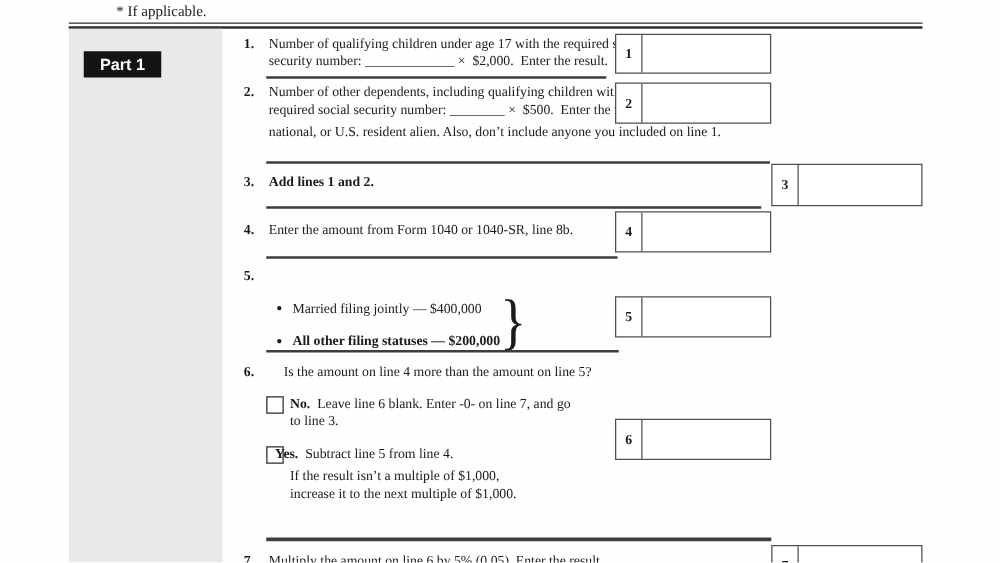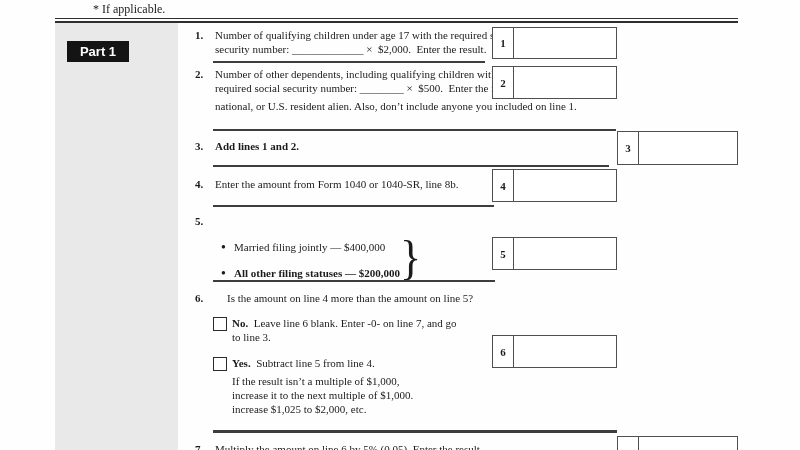--- a/index.html
+++ b/index.html
@@ -92,26 +92,25 @@
   <div class="abs t num" style="left:195px;top:291px;">6.</div>
   <div class="abs t" style="left:199px;top:291px;margin-left:28px;">Is the amount on line 4 more than the amount on line 5?</div>
 
   <div class="abs checkbox" style="left:213px;top:317px;"></div>
   <div class="abs" style="left:232px;top:316px;">
     <div class="t"><span class="b">No.</span><span>  Leave line 6 blank. Enter -0- on line 7, and go</span></div>
     <div class="t">to line 3.</div>
   </div>
 
   <div class="abs checkbox" style="left:213px;top:357px;"></div>
-  <div class="abs t" style="left:232px;top:356px;"><span class="b">Yes.</span><span>  Subtract line 5 from line 4.</span></div>
+  <div class="abs t" style="left:220px;top:356px;"><span class="b">Yes.</span><span>  Subtract line 5 from line 4.</span></div>
 
   <div class="abs" style="left:232px;top:374px;">
     <div class="t">If the result isn’t a multiple of $1,000,</div>
     <div class="t">increase it to the next multiple of $1,000.</div>
-    <div class="t">increase $1,025 to $2,000, etc.</div>
   </div>
 
   <div class="abs entrybox" style="left:492px;top:335px;width:125px;height:33px;">
     <span class="ebnum">6</span>
     <span class="ebfield t"></span>
   </div>
   <div class="abs rule" style="left:213px;top:430px;width:404px;height:2.5px;"></div>
 
   <div class="abs t num" style="left:195px;top:442px;">7.</div>
   <div class="abs t" style="left:215px;top:442px;">Multiply the amount on line 6 by 5% (0.05). Enter the result.</div>

